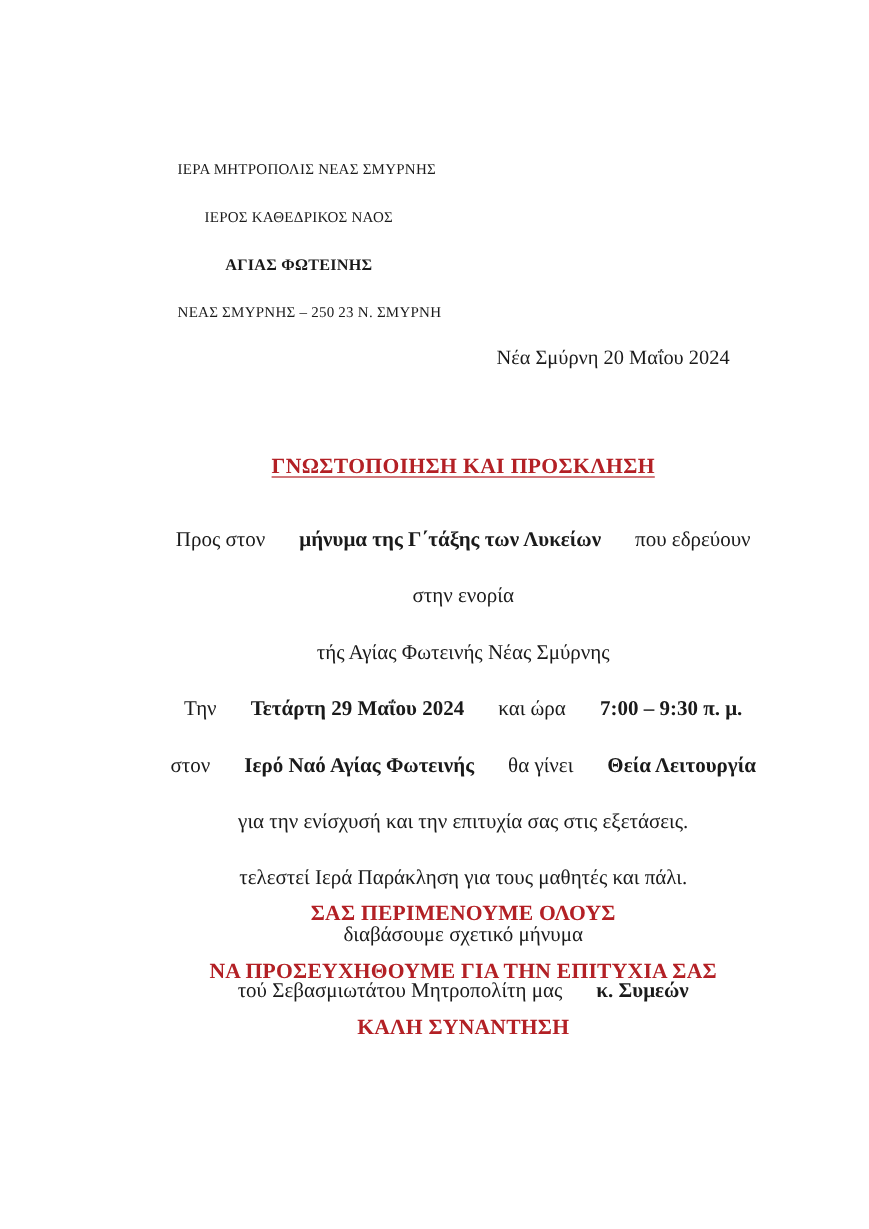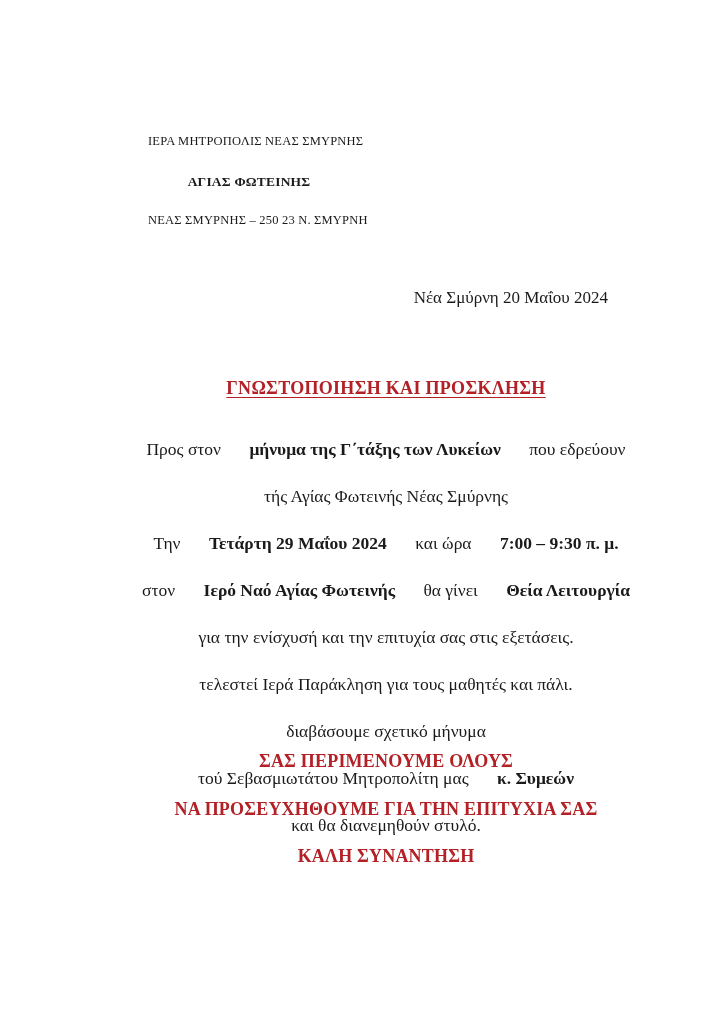--- a/index.html
+++ b/index.html
@@ -60,38 +60,39 @@
     letter-spacing:.2px;
   }
 </style>
 </head>
 <body>
 
 <div class="page">
 
   <div class="letterhead">
     <div class="lh-line">ΙΕΡΑ ΜΗΤΡΟΠΟΛΙΣ ΝΕΑΣ ΣΜΥΡΝΗΣ</div>
+    <div class="lh-line">ΙΕΡΟΣ ΚΑΘΕΔΡΙΚΟΣ ΝΑΟΣ</div>
     <div class="lh-line lh-bold">ΑΓΙΑΣ ΦΩΤΕΙΝΗΣ</div>
     <div class="lh-line">ΝΕΑΣ ΣΜΥΡΝΗΣ – 250 23 Ν. ΣΜΥΡΝΗ</div>
   </div>
 
   <div class="dateline">Νέα Σμύρνη 20 Μαΐου 2024</div>
 
   <div class="doc-title">ΓΝΩΣΤΟΠΟΙΗΣΗ ΚΑΙ ΠΡΟΣΚΛΗΣΗ</div>
 
   <div class="body-block">
       <div class="body-line"><span>Προς στον </span><span class="bold">μήνυμα της Γ΄τάξης των Λυκείων</span><span> που εδρεύουν</span></div>
+      <div class="body-line"><span>στην ενορία</span></div>
       <div class="body-line"><span>τής Αγίας Φωτεινής Νέας Σμύρνης</span></div>
       <div class="body-line"><span>Την </span><span class="bold">Τετάρτη 29 Μαΐου 2024</span><span> και ώρα </span><span class="bold">7:00 – 9:30 π. μ.</span></div>
       <div class="body-line"><span>στον </span><span class="bold">Ιερό Ναό Αγίας Φωτεινής</span><span> θα γίνει </span><span class="bold">Θεία Λειτουργία</span></div>
       <div class="body-line"><span>για την ενίσχυσή και την επιτυχία σας στις εξετάσεις.</span></div>
       <div class="body-line"><span>τελεστεί Ιερά Παράκληση για τους μαθητές και πάλι.</span></div>
       <div class="body-line"><span>διαβάσουμε σχετικό μήνυμα</span></div>
       <div class="body-line"><span>τού Σεβασμιωτάτου Μητροπολίτη μας </span><span class="bold">κ. Συμεών</span></div>
-      <div class="body-line"><span>και θα διανεμηθούν στυλό.</span></div>
     </div>
 
   <div class="closing-block">
     <div>ΣΑΣ ΠΕΡΙΜΕΝΟΥΜΕ ΟΛΟΥΣ</div>
     <div>ΝΑ ΠΡΟΣΕΥΧΗΘΟΥΜΕ ΓΙΑ ΤΗΝ ΕΠΙΤΥΧΙΑ ΣΑΣ</div>
     <div>ΚΑΛΗ ΣΥΝΑΝΤΗΣΗ</div>
   </div>
 
 </div>
 

